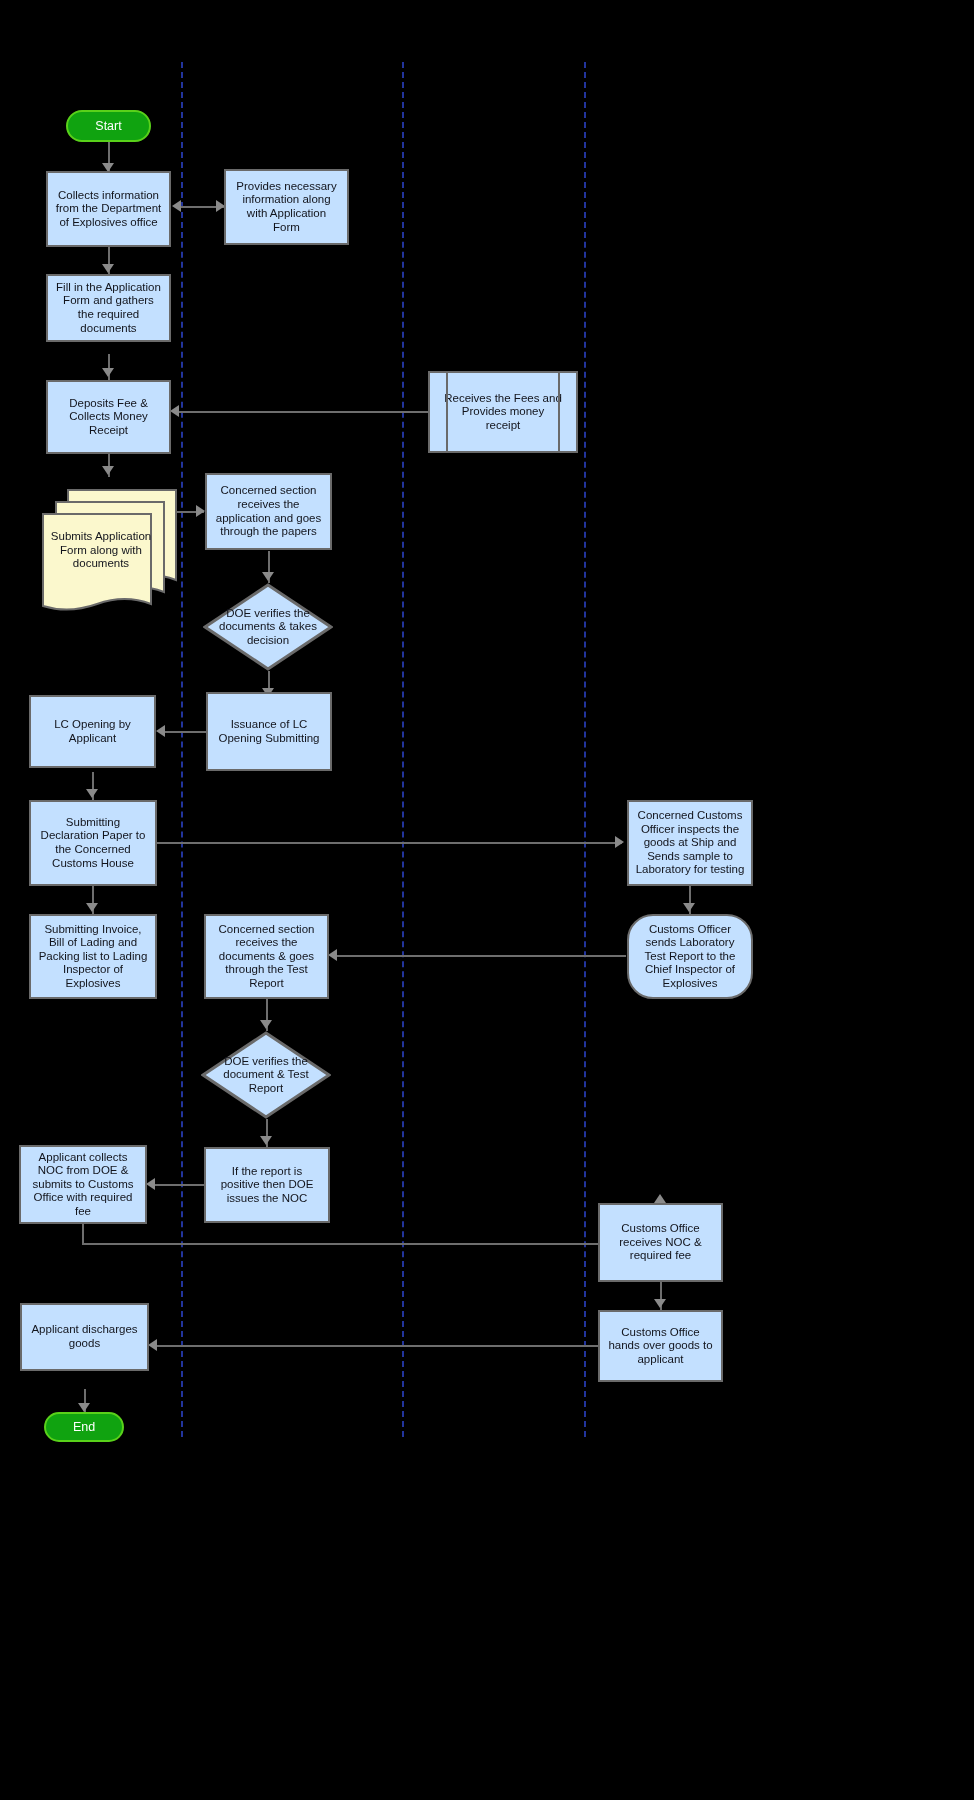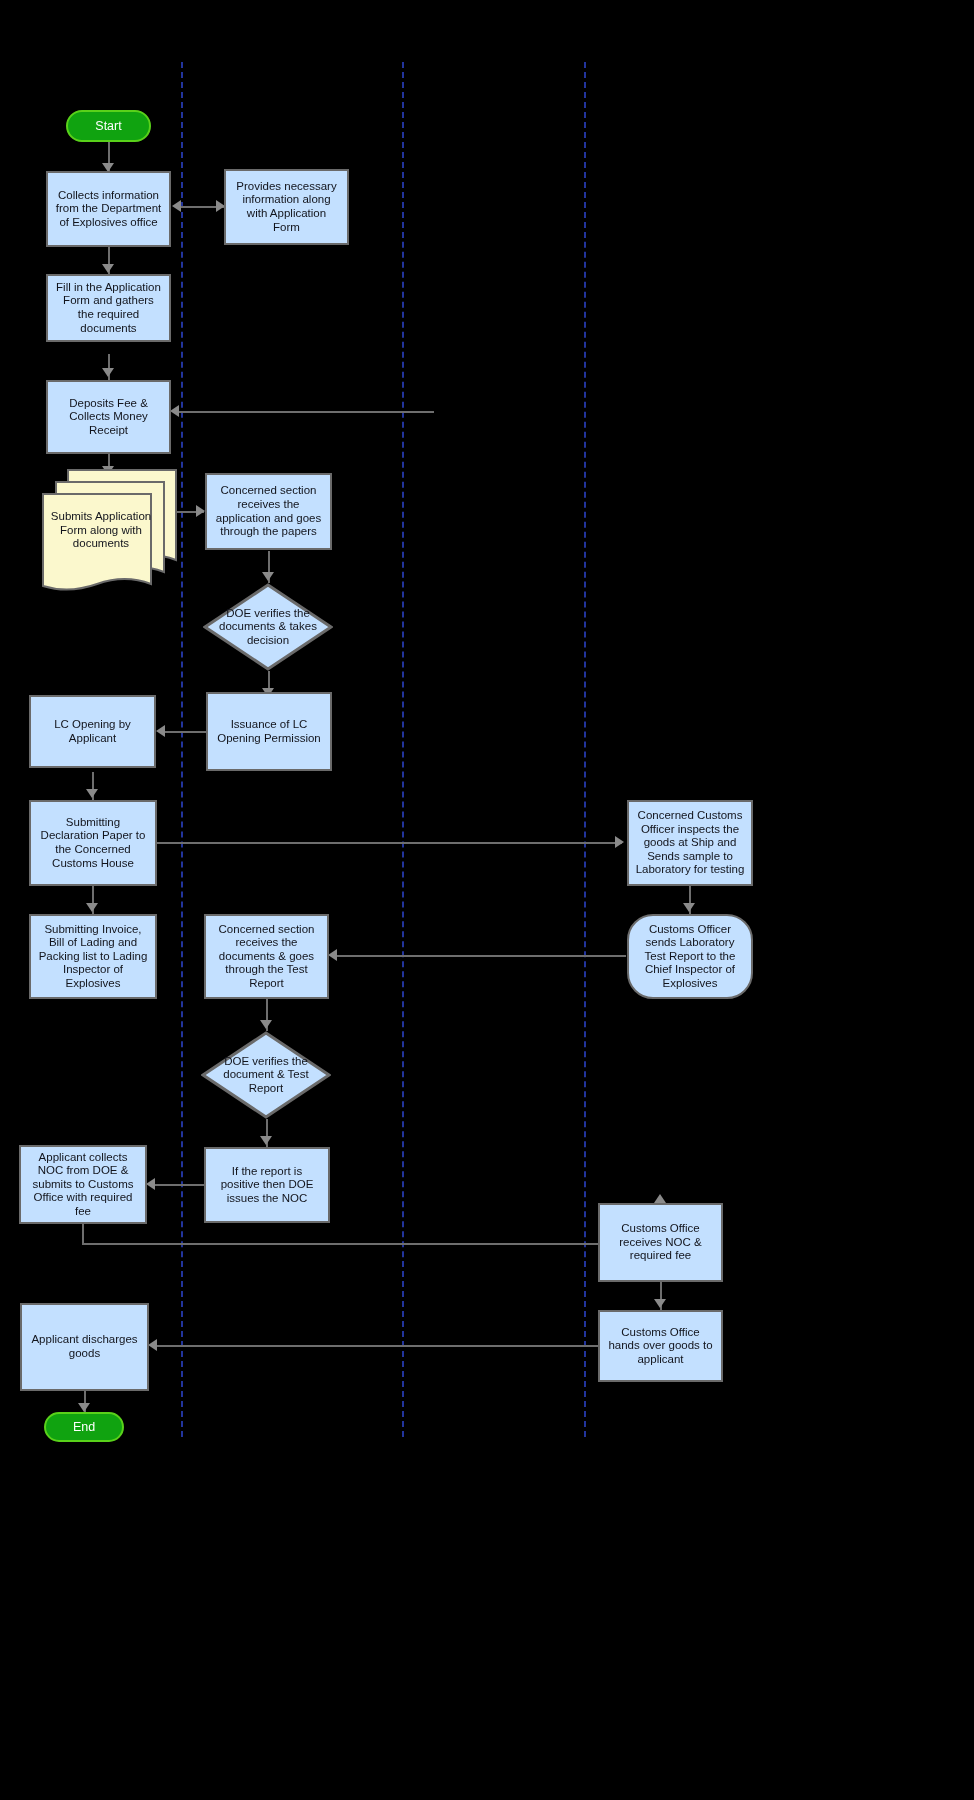--- a/index.html
+++ b/index.html
@@ -127,22 +127,25 @@
   </div>
 
   <div class="node proc" style="left:46px;top:274px;width:125px;height:68px;">
     <span>Fill in the Application Form and gathers the required documents</span>
   </div>
 
   <div class="node proc" style="left:46px;top:380px;width:125px;height:74px;">
     <span>Deposits Fee &amp; Collects Money Receipt</span>
   </div>
 
-
-  <div class="docs" style="left:40px;top:468px;width:140px;height:126px;">
+  <div class="node pdp" style="left:428px;top:371px;width:150px;height:82px;position:absolute;">
+    <span>Receives the Fees and Provides  money receipt</span>
+  </div>
+
+  <div class="docs" style="left:40px;top:488px;width:140px;height:126px;">
     <svg width="140" height="126" viewBox="0 0 140 126">
       <path d="M28 2 H136 V92 Q110 82 82 92 Q54 102 28 94 Z" fill="#fbf8cd" stroke="#6a6a6a" stroke-width="2"></path>
       <path d="M16 14 H124 V104 Q98 94 70 104 Q42 114 16 106 Z" fill="#fbf8cd" stroke="#6a6a6a" stroke-width="2"></path>
       <path d="M3 26 H111 V116 Q85 106 57 116 Q29 126 3 118 Z" fill="#fbf8cd" stroke="#6a6a6a" stroke-width="2"></path>
     </svg>
     <div class="dtext">Submits Application Form along with documents</div>
   </div>
 
   <div class="node proc" style="left:205px;top:473px;width:127px;height:77px;justify-content:center;">
     <span>Concerned section receives the application and goes through the papers</span>
@@ -153,21 +156,21 @@
       <polygon points="65,2 128,44 65,86 2,44" fill="#c3e0ff" stroke="#6a6a6a" stroke-width="3"></polygon>
     </svg>
     <div class="dlabel">DOE verifies the documents &amp; takes decision</div>
   </div>
 
   <div class="node proc" style="left:29px;top:695px;width:127px;height:73px;">
     <span>LC Opening by Applicant</span>
   </div>
 
   <div class="node proc" style="left:206px;top:692px;width:126px;height:79px;">
-    <span>Issuance of LC Opening Permission</span>
+    <span>Issuance of LC Opening Submitting</span>
   </div>
 
   <div class="node proc" style="left:29px;top:800px;width:128px;height:86px;">
     <span>Submitting Declaration Paper to the Concerned Customs House</span>
   </div>
 
   <div class="node proc" style="left:627px;top:800px;width:126px;height:86px;justify-content:flex-end;">
     <span>Concerned Customs Officer inspects the goods at Ship and Sends sample to Laboratory for testing</span>
   </div>
 
@@ -195,21 +198,21 @@
   </div>
 
   <div class="node proc" style="left:204px;top:1147px;width:126px;height:76px;">
     <span>If the report is positive then DOE issues the NOC</span>
   </div>
 
   <div class="node proc" style="left:598px;top:1203px;width:125px;height:79px;">
     <span>Customs Office receives NOC &amp; required fee</span>
   </div>
 
-  <div class="node proc" style="left:20px;top:1303px;width:129px;height:88px;">
+  <div class="node proc" style="left:20px;top:1303px;width:129px;height:68px;">
     <span>Applicant discharges goods</span>
   </div>
 
   <div class="node proc" style="left:598px;top:1310px;width:125px;height:72px;">
     <span>Customs Office  hands over goods to applicant</span>
   </div>
 
   <div class="node term" style="left:44px;top:1412px;width:80px;height:30px;">
     <span>End</span>
   </div>

